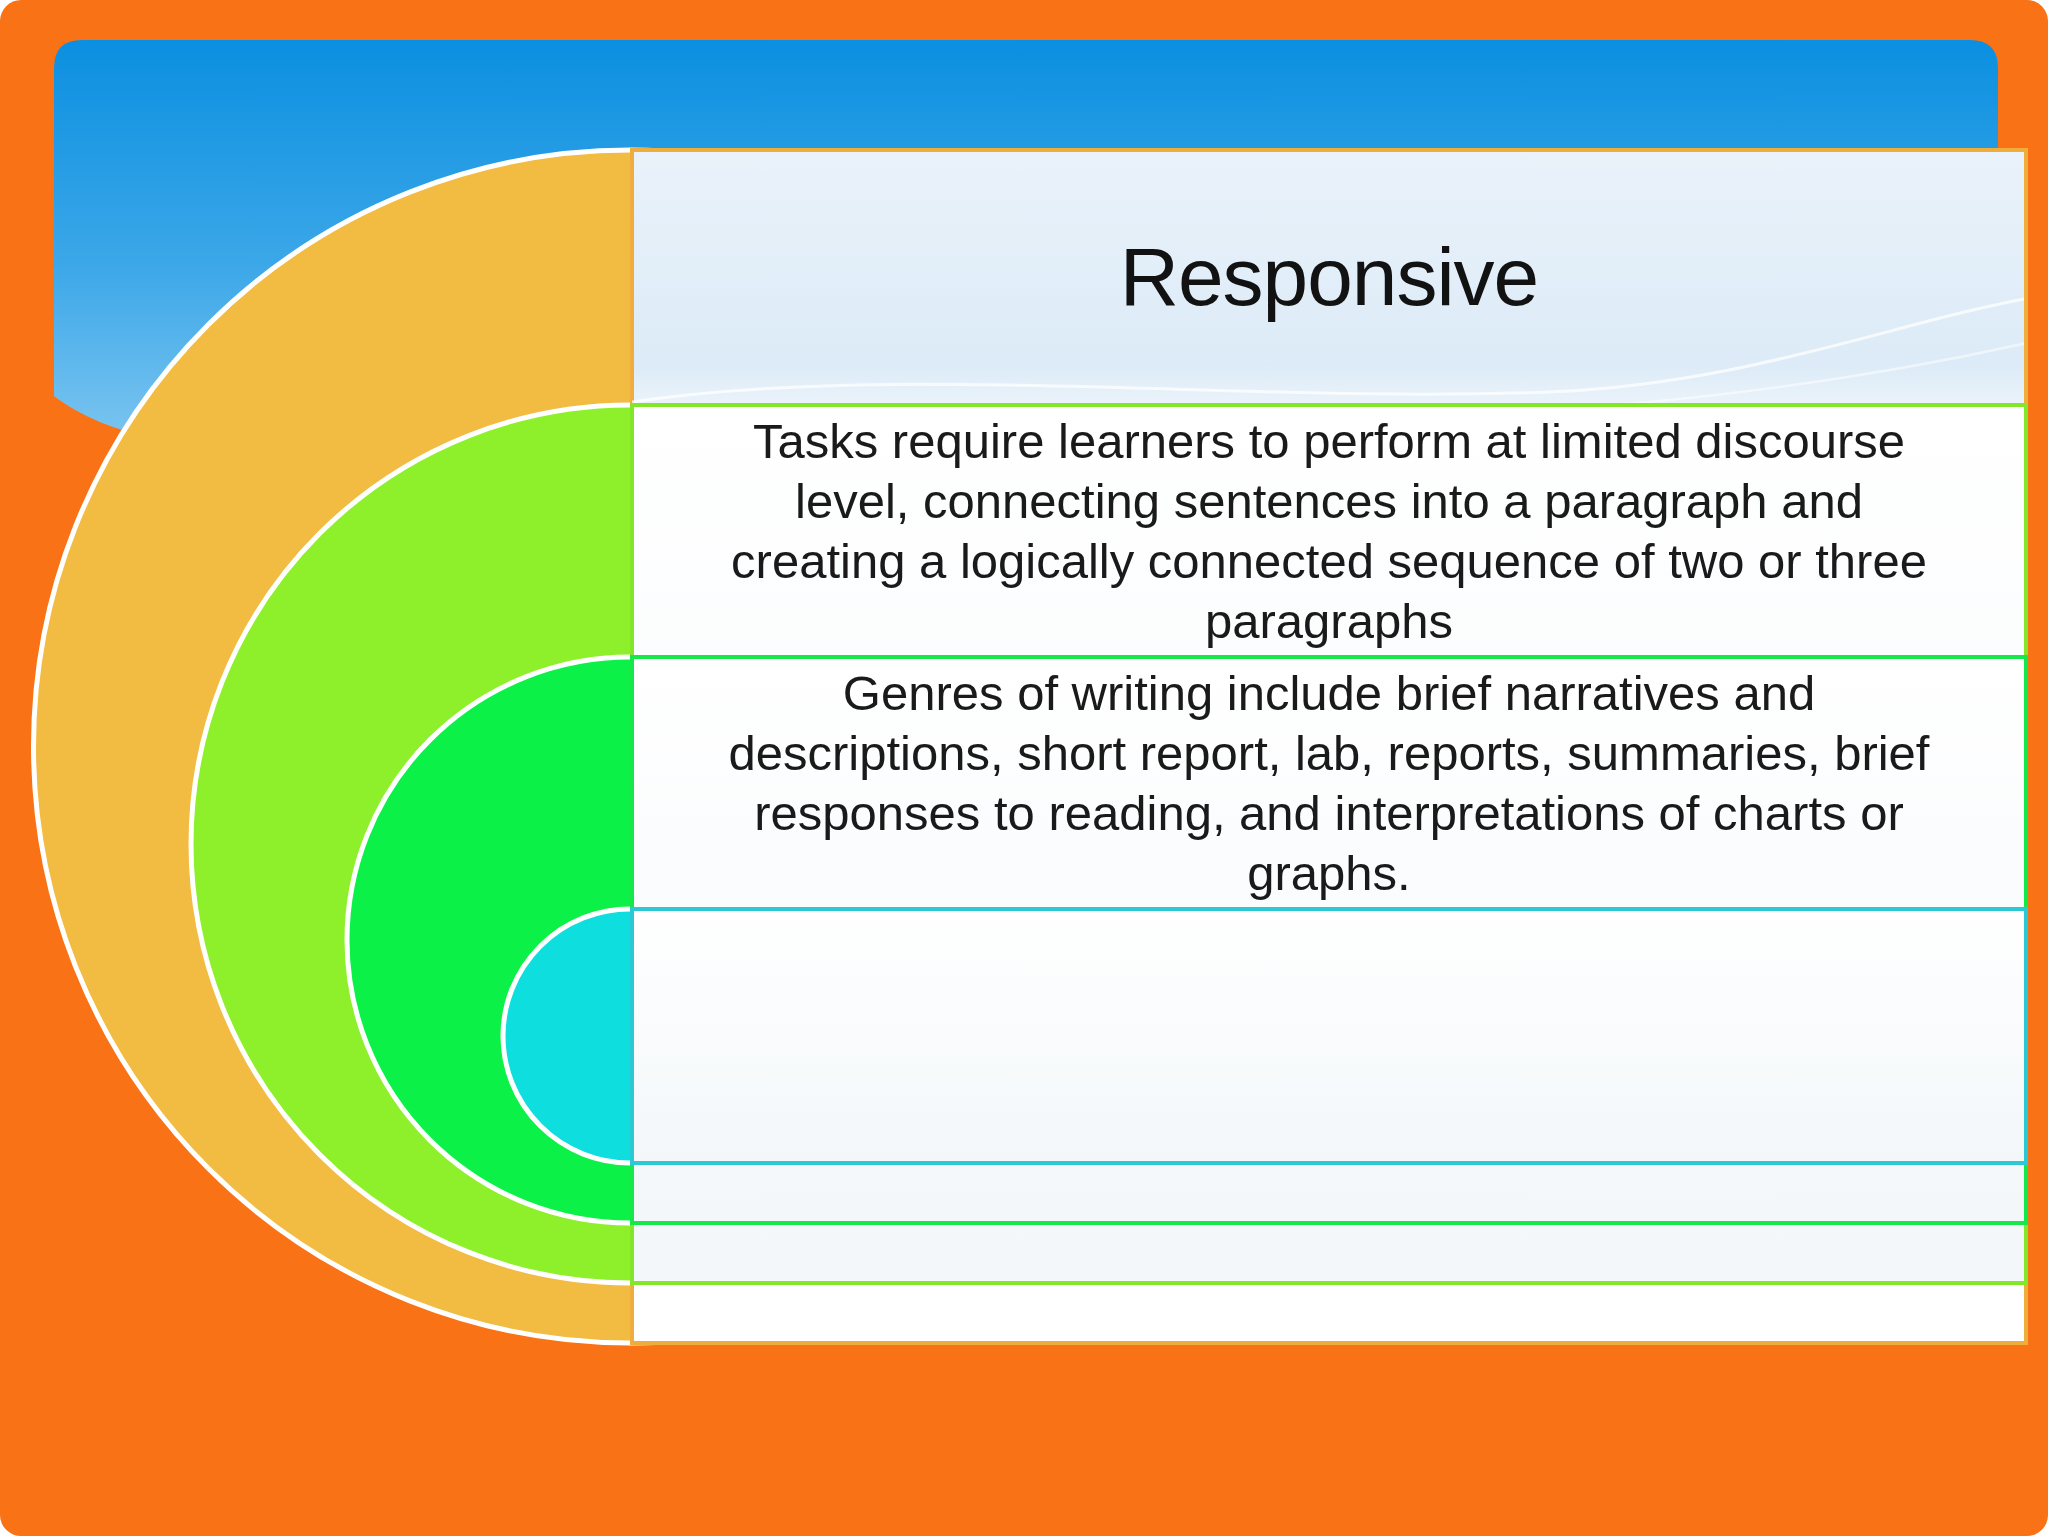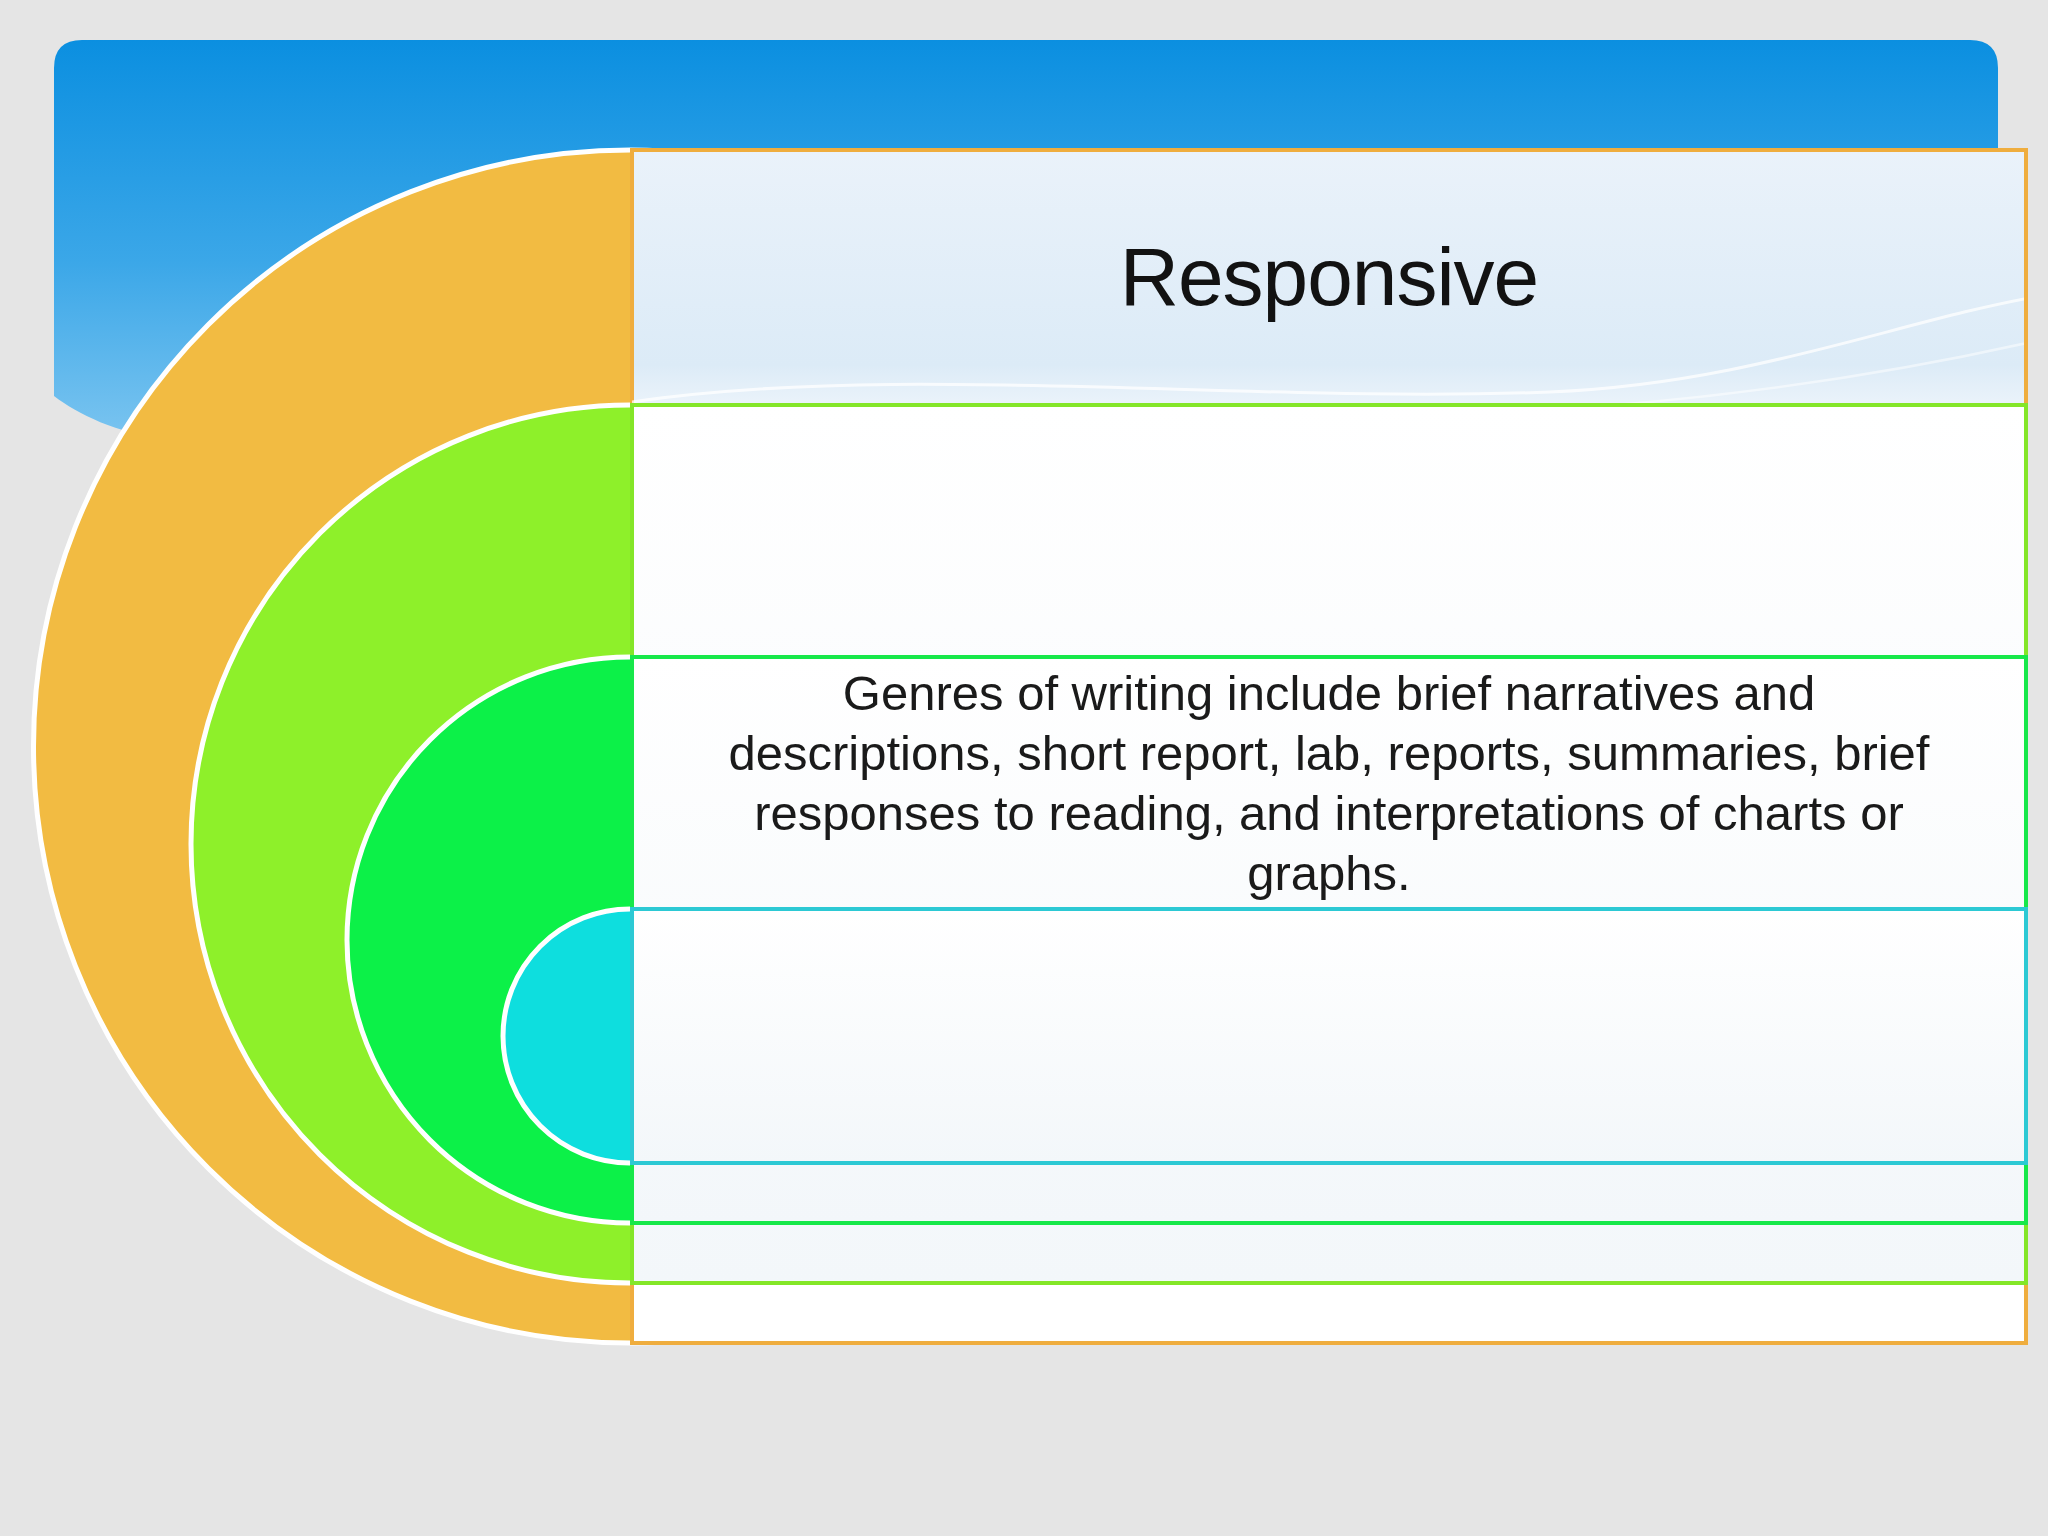--- a/index.html
+++ b/index.html
@@ -1,22 +1,23 @@
 <!DOCTYPE html>
 <html><head>
 <meta charset="utf-8">
 <style>
   html,body{margin:0;padding:0;background:#ffffff;}
   .slide{
     position:relative;
     width:2048px;height:1536px;
-    background:#e5e5e5;
+    background:#f97316;
     overflow:hidden;
     font-family:"Liberation Sans",sans-serif;
     color:#161616;
+    border-radius:21px;
   }
   .slide svg.bg{position:absolute;left:0;top:0;width:2048px;height:1536px;}
   .textlayer{position:absolute;left:0;top:0;width:2048px;height:1536px;pointer-events:none;}
   .rowtext{
     position:absolute;
     left:632px;width:1394px;
     display:flex;flex-direction:column;justify-content:center;align-items:center;
     text-align:center;
     white-space:pre-line;
     box-sizing:border-box;
@@ -80,20 +81,24 @@
 
     <g clip-path="url(#titleClip)">
       <path d="M632,402 C900,362 1250,404 1550,392 C1750,384 1900,320 2040,296" fill="none" stroke="#ffffff" stroke-width="3" opacity="0.75"></path>
       <path d="M1430,414 C1680,410 1900,372 2040,340" fill="none" stroke="#ffffff" stroke-width="2.5" opacity="0.5"></path>
     </g>
   </svg>
 
   <div class="textlayer">
     <div class="rowtext title-text">Responsive</div>
 
+    <div class="rowtext body-text row-tasks">Tasks require learners to perform at limited discourse
+level, connecting sentences into a paragraph and
+creating a logically connected sequence of two or three
+paragraphs</div>
 
     <div class="rowtext body-text row-genres">Genres of writing include brief narratives and
 descriptions, short report, lab, reports, summaries, brief
 responses to reading, and interpretations of charts or
 graphs.</div>
 
   </div>
 
 </div>
 

